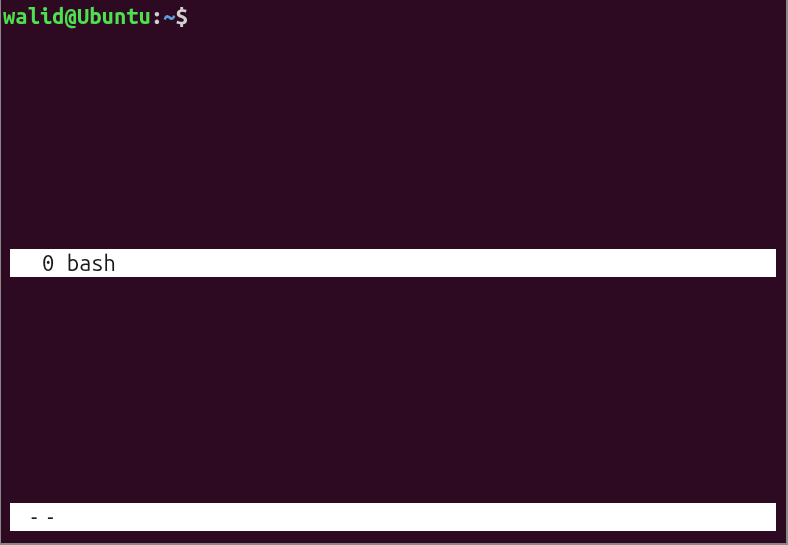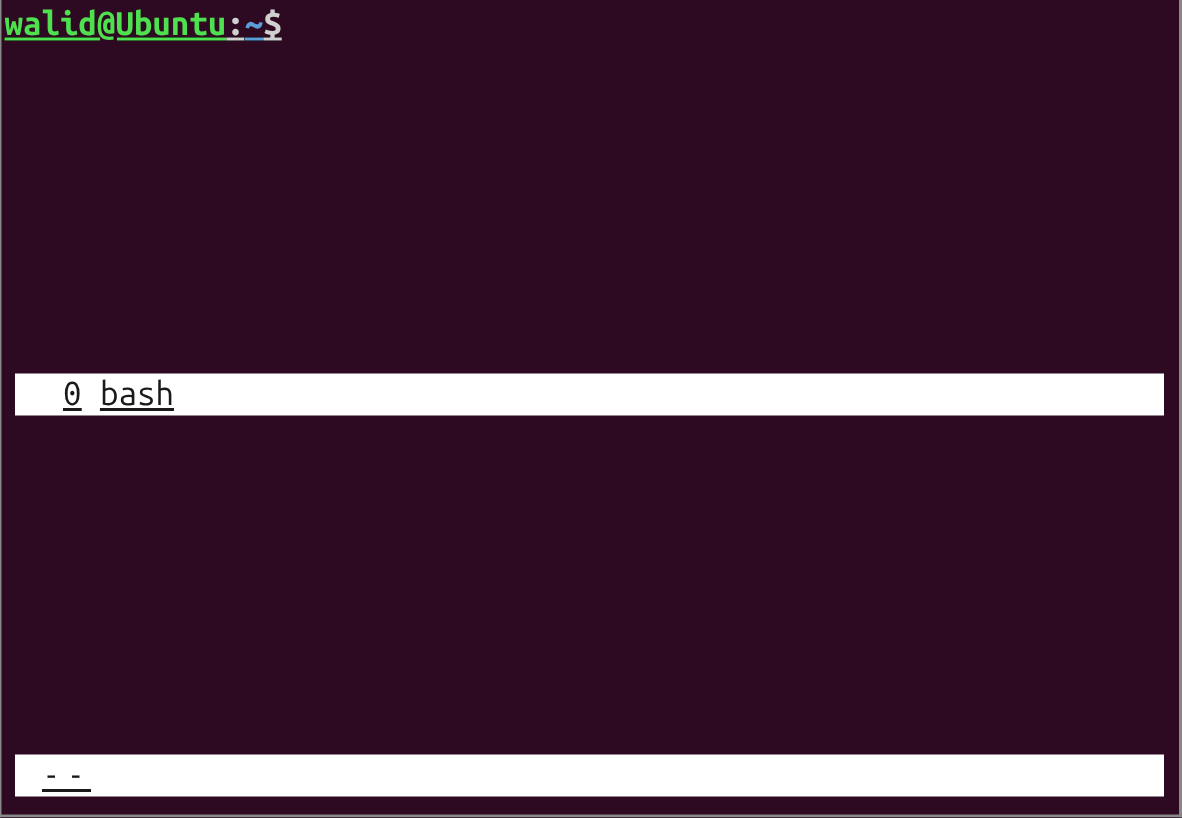--- a/index.html
+++ b/index.html
@@ -1,19 +1,18 @@
 <!DOCTYPE html>
 <html><head>
   <meta charset="utf-8">
   <style>
     * {
       margin: 0;
       padding: 0;
       box-sizing: border-box;
-      text-decoration: underline;
     }
     body {
       width: 788px;
       height: 545px;
       background-color: #2d0a22;
       font-family: 'Ubuntu Mono', 'DejaVu Sans Mono', 'Consolas', monospace;
       font-size: 22px;
       overflow: hidden;
       position: relative;
     }

